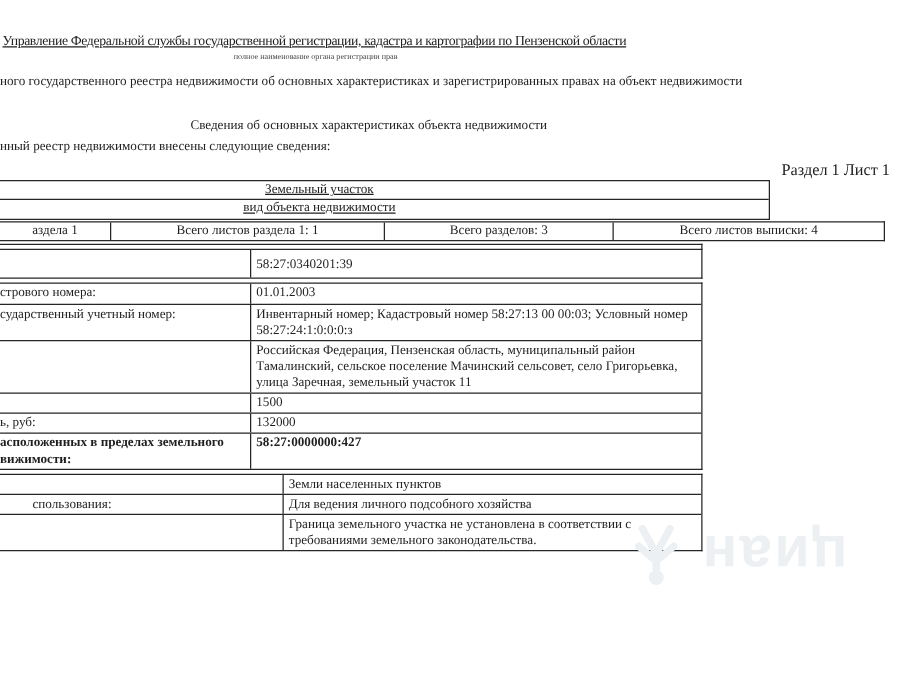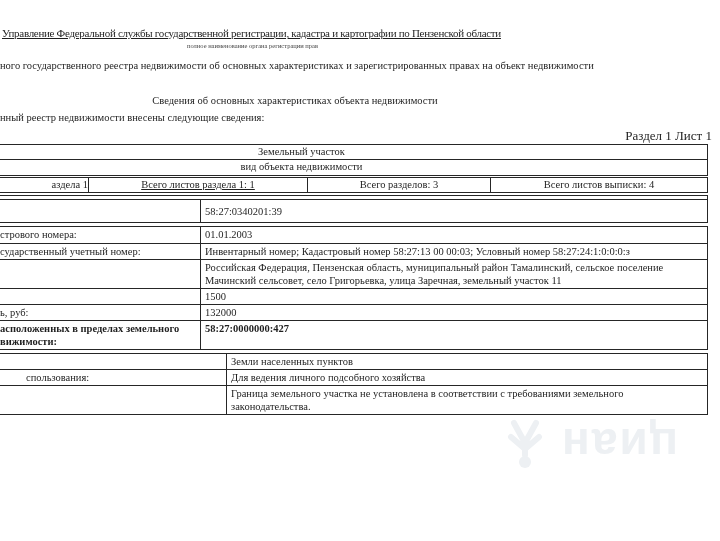--- a/index.html
+++ b/index.html
@@ -31,45 +31,45 @@
   }
   .intro{
     position:absolute;left:0;top:112px;font-size:10.5px;white-space:nowrap;
   }
   .sheet-label{
     position:absolute;right:8px;top:128px;font-size:13px;
   }
 
   
   .type-table{
-    position:absolute;left:0;top:144px;width:708px;
-    border:1px solid #262626;border-left:none;
+    position:absolute;left:0;top:144px;width:616px;
+    border:1px solid #262626;border-left:none;text-decoration:underline;
   }
   .type-row{
     height:15px;line-height:14px;font-size:10.5px;
     text-align:center;padding-right:104px;
   }
   .type-value{border-bottom:1px solid #262626;}
 
   
   .sheets-row{
     position:absolute;left:0;top:177px;width:708px;height:16px;
     border:1px solid #262626;border-left:none;display:flex;
   }
   .sheet-cell{
     font-size:10.5px;line-height:14px;text-align:center;
     border-left:1px solid #262626;overflow:hidden;white-space:nowrap;
   }
-  .sheet-cell.c1{flex:0 0 88px;border-left:none;text-align:right;}
-  .sheet-cell.c2{flex:0 0 219px;text-decoration:underline;}
+  .sheet-cell.c1{flex:0 0 88px;border-left:none;text-align:center;}
+  .sheet-cell.c2{flex:0 0 219px;}
   .sheet-cell.c3{flex:0 0 183px;}
   .sheet-cell.c4{flex:1;}
 
   
-  .bigtable{position:absolute;left:0;top:195px;width:708px;}
+  .bigtable{position:absolute;left:0;top:195px;width:562px;}
   .bar0{
     height:5px;border-top:1px solid #262626;border-bottom:1px solid #262626;
     border-right:1px solid #262626;
   }
   .sec{border:1px solid #262626;border-left:none;margin-top:3px;}
   .sec.s1{margin-top:0;border-top:none;}
   .row{display:flex;min-height:16px;}
   .row + .row{border-top:1px solid #262626;justify-content:space-between;}
   .lbl{
     flex:0 0 200px;font-size:10.5px;line-height:13px;

